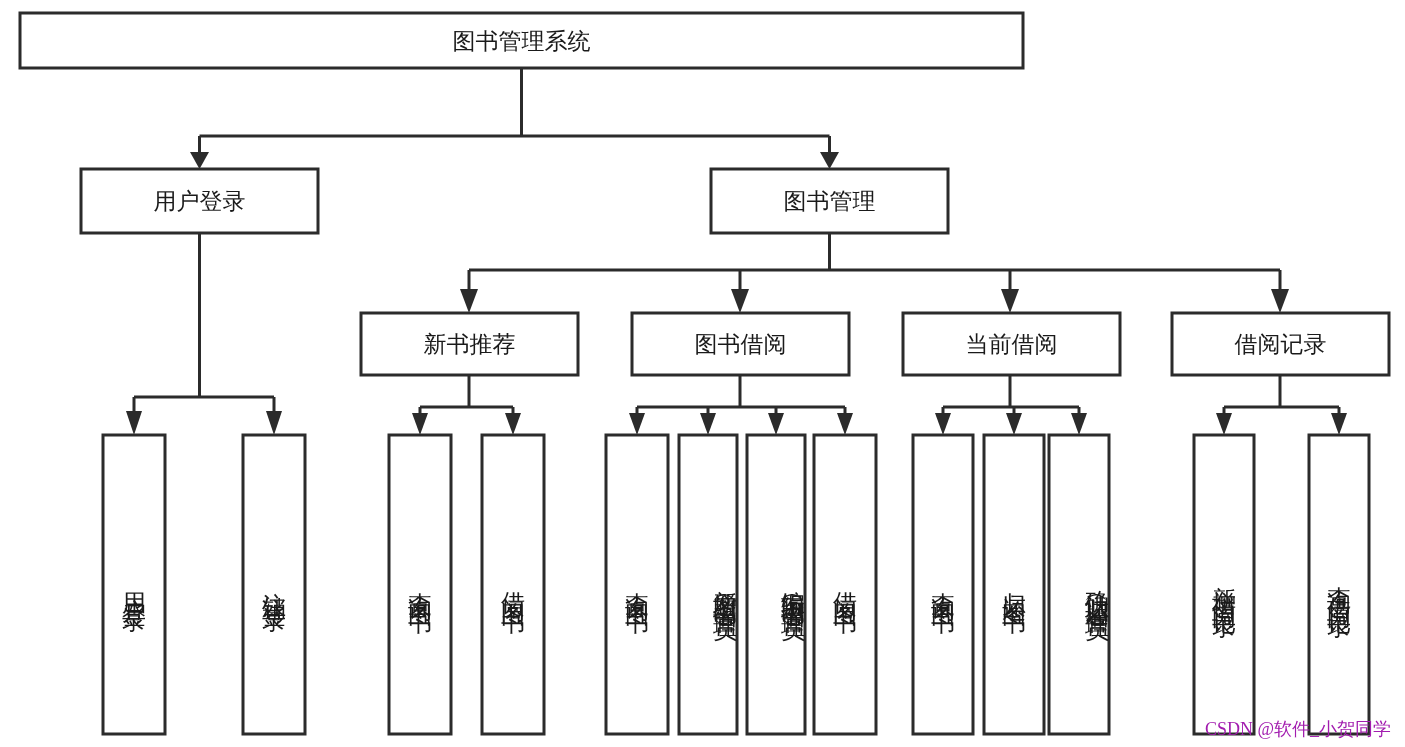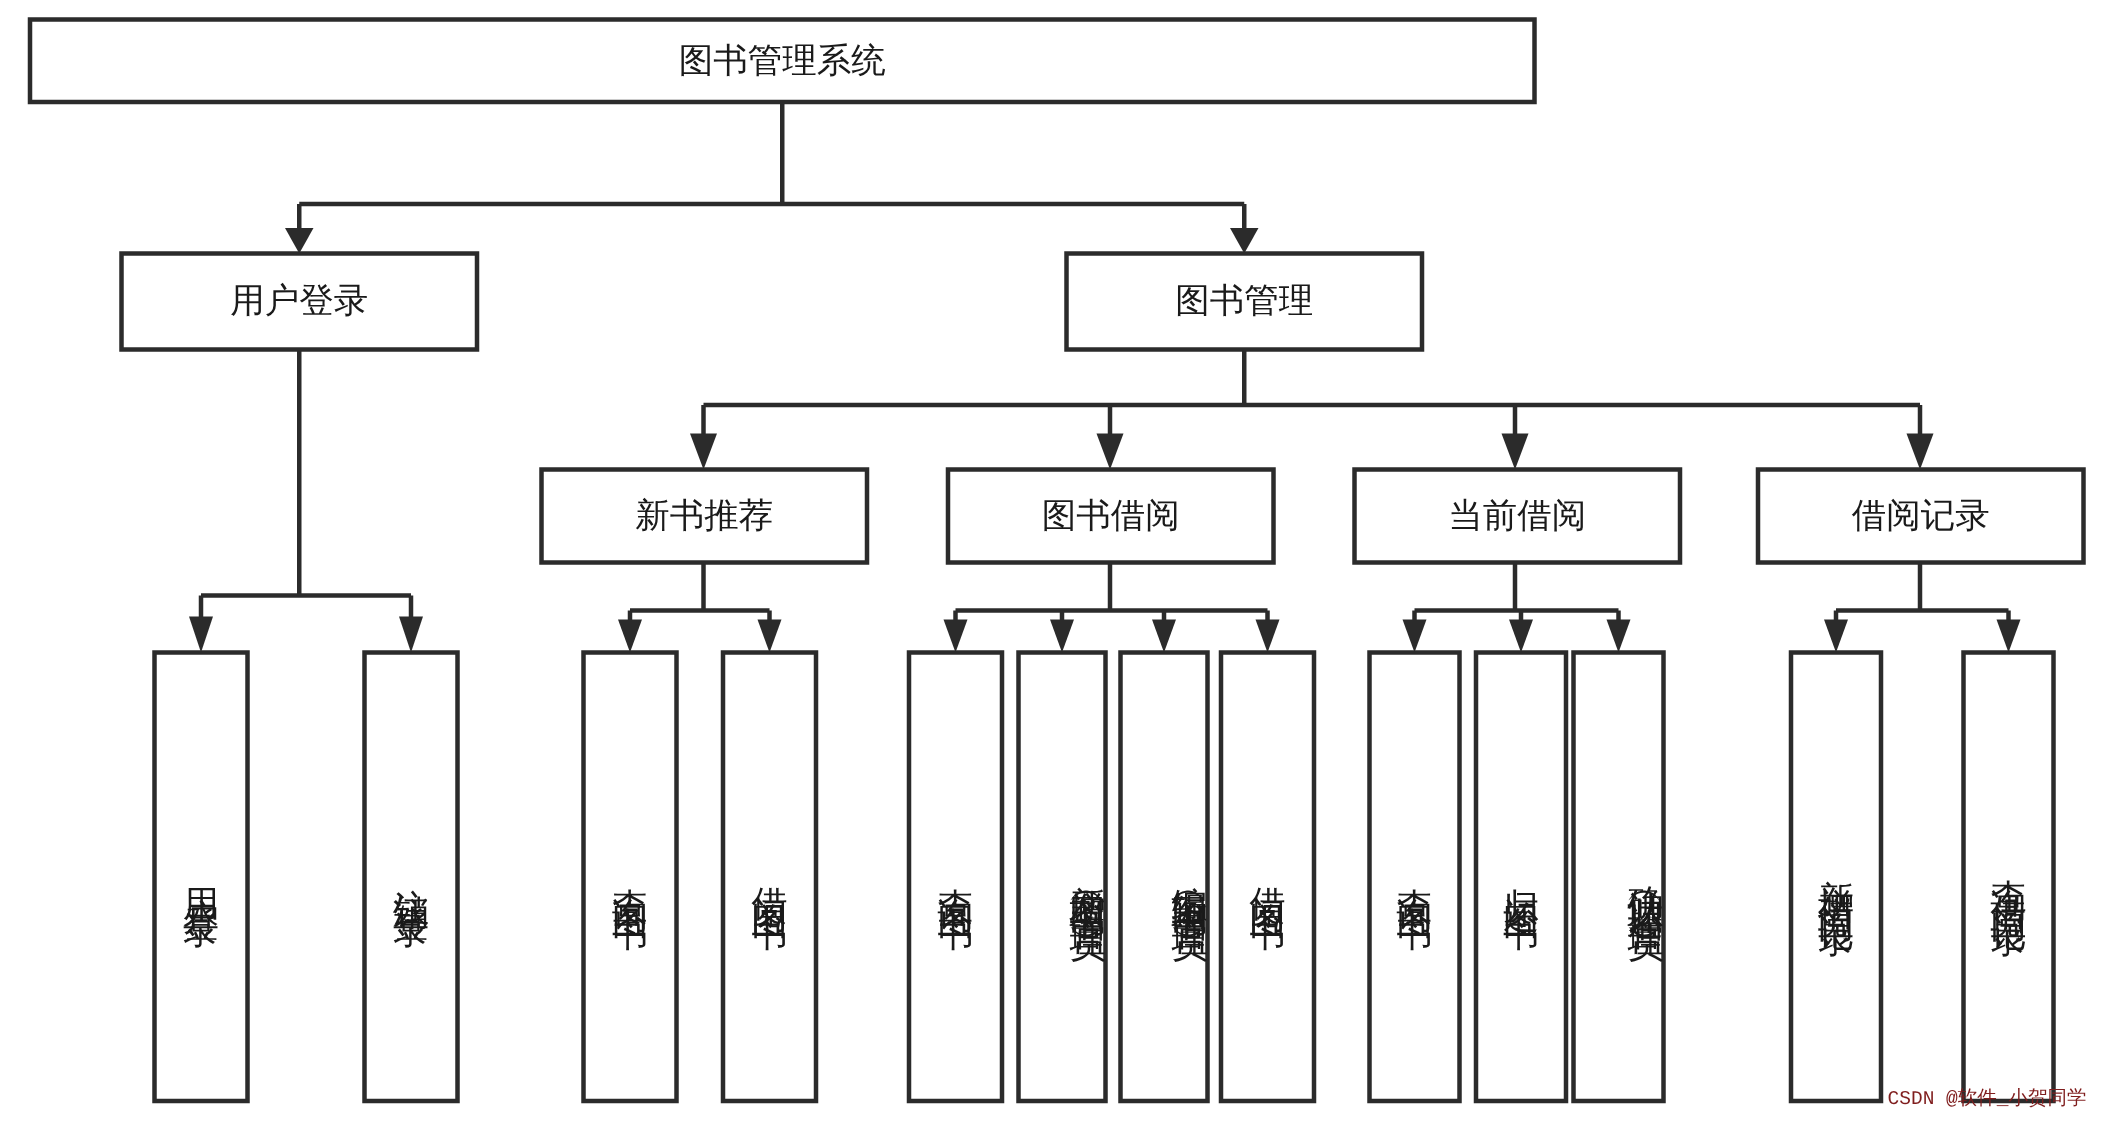--- a/index.html
+++ b/index.html
@@ -46,23 +46,23 @@
     text-anchor: middle;
     dominant-baseline: middle;
   }
   .node-label.h {
     font-size: 23px;
   }
   .watermark {
     position: absolute;
     right: 14px;
     bottom: 6px;
-    font-family: Liberation Mono, monospace;
-    font-size: 13px;
-    color: #7f1d1d;
+    font-family: Liberation Serif, serif;
+    font-size: 18px;
+    color: #a21caf;
     white-space: nowrap;
     user-select: none;
   }
 </style>
 </head>
 <body>
 
 <div id="canvas">
 
   <svg id="diagram-svg" viewBox="0 0 1405 747" xmlns="http://www.w3.org/2000/svg">

